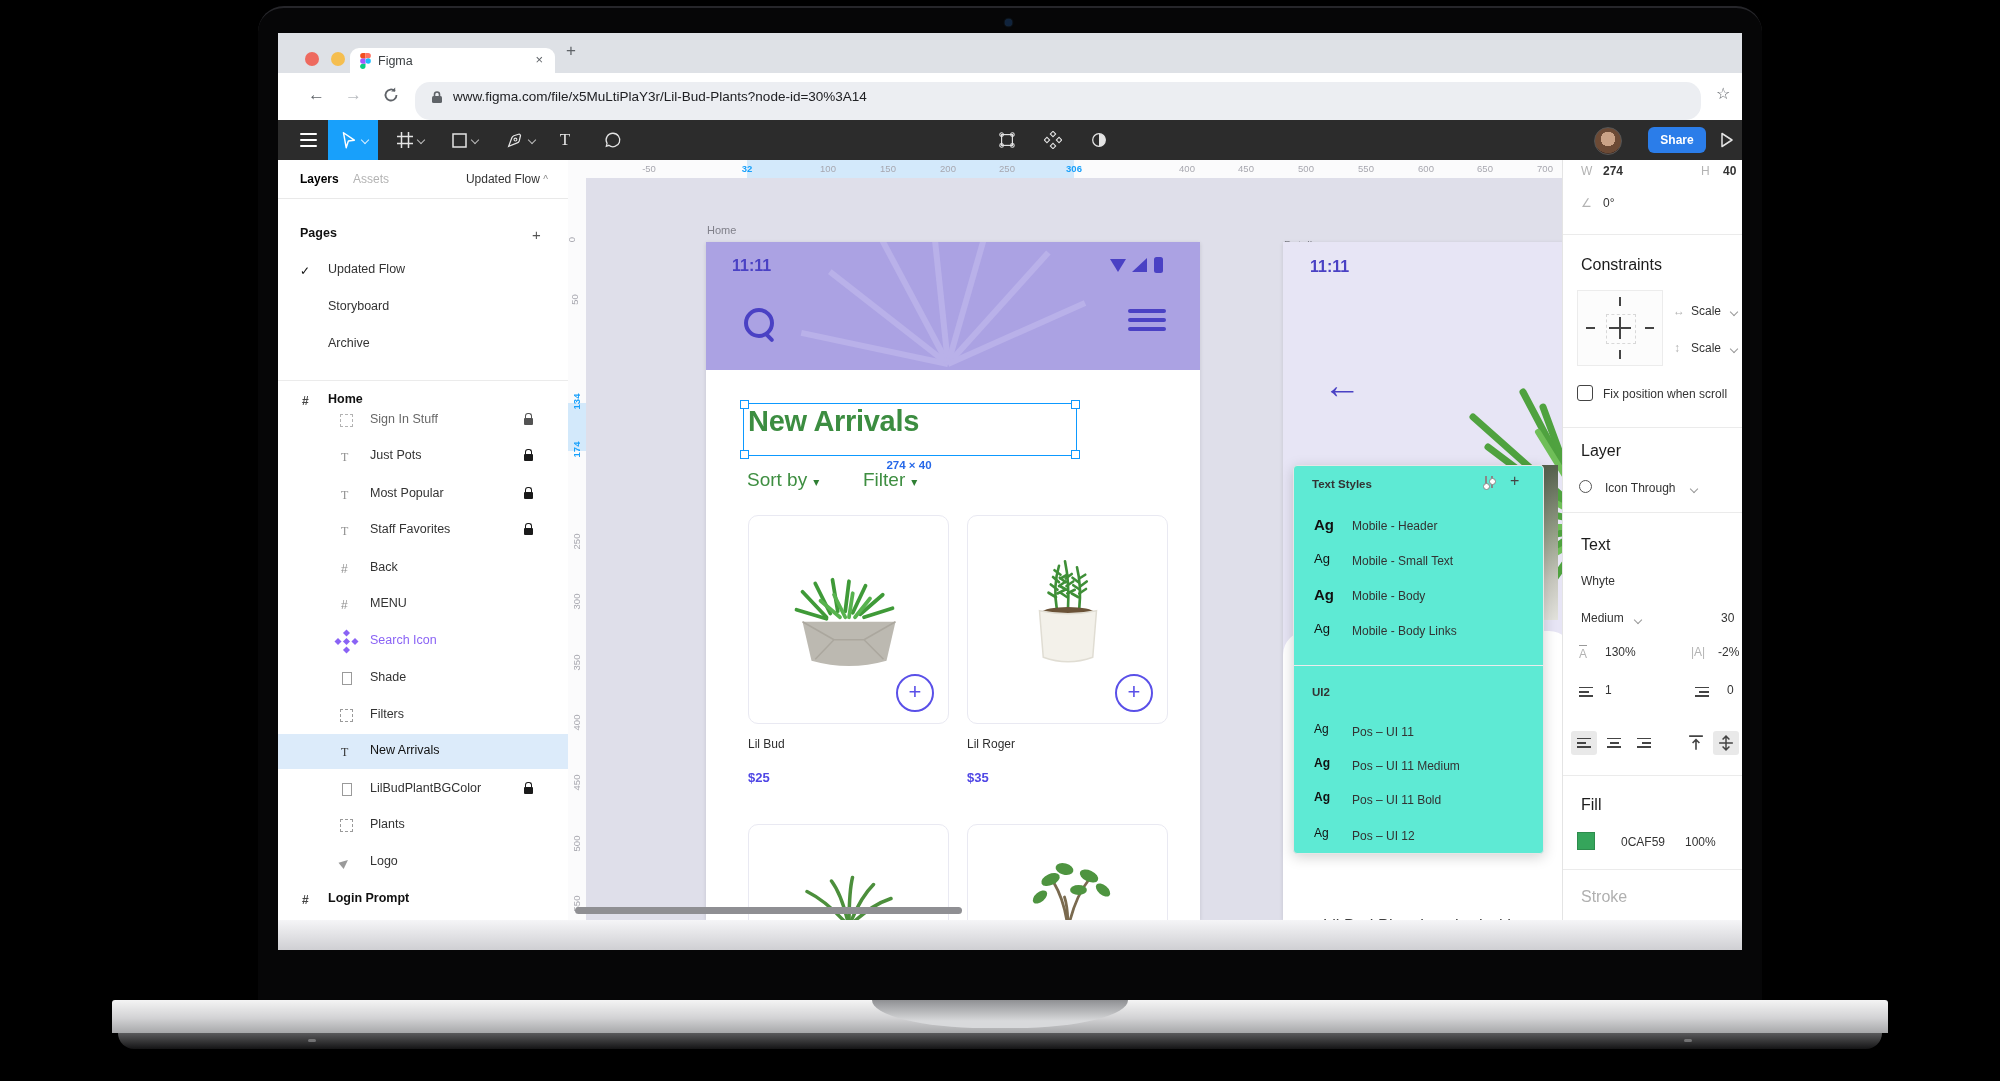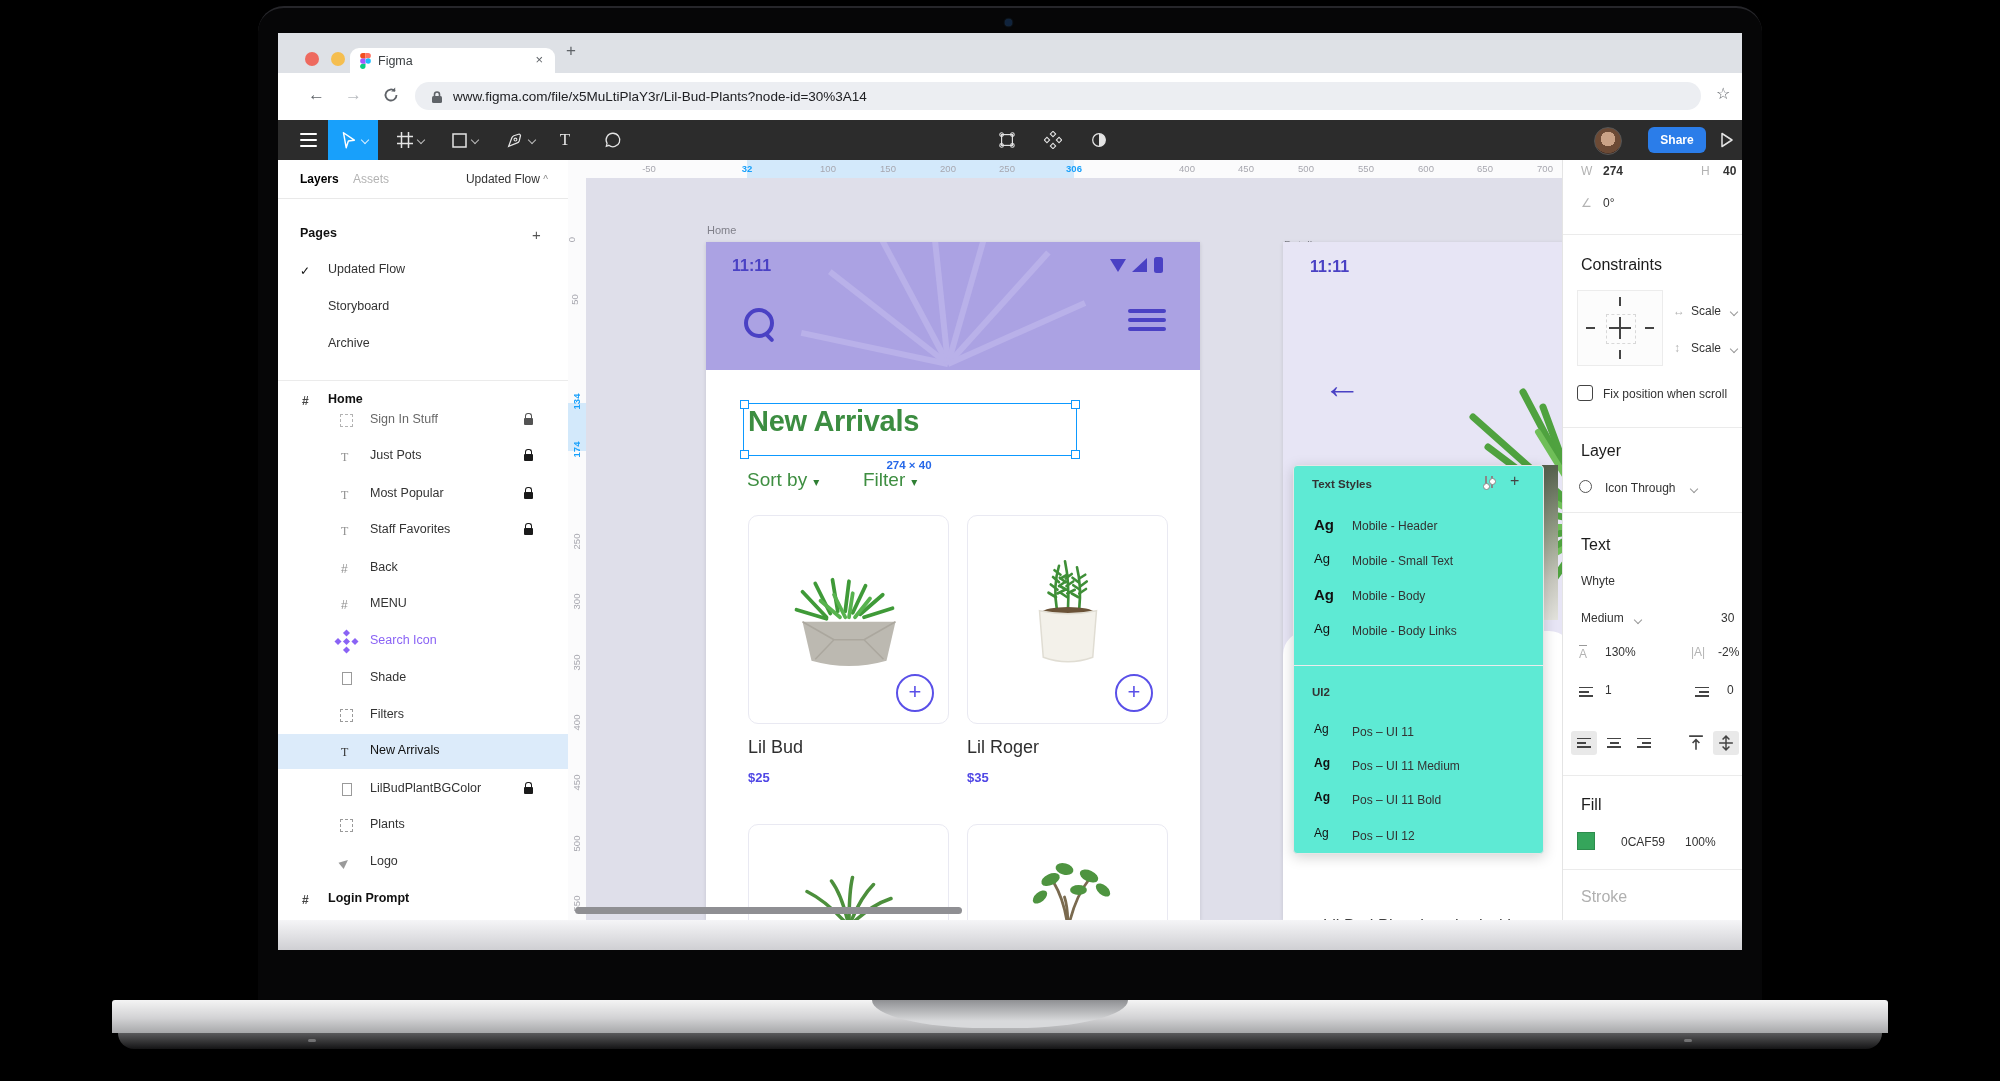--- a/index.html
+++ b/index.html
@@ -27,21 +27,21 @@
 
   
   .tabbar{position:absolute;left:0;top:0;width:1464px;height:40px;background:#dee1e6;}
   .light{position:absolute;top:19px;width:14px;height:14px;border-radius:50%;}
   .tab{position:absolute;left:72px;top:15px;width:205px;height:25px;background:#fff;border-radius:9px 9px 0 0;}
   .tab-title{position:absolute;left:28px;top:6px;font-size:12.5px;color:#3c4043;}
   .tab-close{position:absolute;right:12px;top:4px;font-size:13px;color:#5f6368;cursor:default;}
   .newtab{position:absolute;left:288px;top:8px;font-size:17px;color:#5f6368;}
   .urlrow{position:absolute;left:0;top:40px;width:1464px;height:47px;background:#fff;}
   .navbtn{position:absolute;top:12px;font-size:17px;color:#5f6368;}
-  .urlpill{position:absolute;left:137px;top:9px;width:1286px;height:28px;background:#eceef2;border-radius:15px;}
+  .urlpill{position:absolute;left:137px;top:9px;width:1286px;height:38px;background:#eceef2;border-radius:15px;}
   .urltext{position:absolute;left:38px;top:7px;font-size:13.5px;color:#202124;}
   .star{position:absolute;left:1438px;top:11px;font-size:16px;color:#5f6368;}
 
   
   .figbar{position:absolute;left:0;top:87px;width:1464px;height:40px;background:#2c2c2c;}
   .toolbtn{position:absolute;top:0;height:40px;display:flex;align-items:center;justify-content:center;}
   .toolbtn.sel{background:#18a0fb;}
   .ham i{display:block;width:17px;height:2px;background:#fff;margin:2px 0;border-radius:1px;}
   .chev{display:inline-block;width:5px;height:5px;border-right:1.4px solid #bbb;border-bottom:1.4px solid #bbb;
         transform:rotate(45deg);vertical-align:middle;}
@@ -104,21 +104,21 @@
   .hamb i{display:block;width:38px;height:4.5px;background:#4a41c4;border-radius:2px;margin:4.5px 0;}
   .selbox{position:absolute;left:37px;top:161px;width:332px;height:51px;border:1.5px solid #0d99ff;}
   .handle{position:absolute;width:7px;height:7px;background:#fff;border:1.5px solid #0d99ff;}
   .na-title{position:absolute;left:42px;top:163px;font-size:29px;font-weight:600;color:#3c8d41;letter-spacing:-.3px;}
   .sizelabel{position:absolute;left:203px;top:217px;transform:translateX(-50%);font-size:11.5px;color:#2668e8;font-weight:600;}
   .greenctl{position:absolute;top:227px;font-size:19px;color:#3e8e41;font-weight:500;}
   .greenctl .gchev{font-size:12px;color:#2f7f33;margin-left:6px;}
   .pcard{position:absolute;width:199px;height:207px;background:#fff;border:1.5px solid #e9e9f2;border-radius:10px;}
   .plus{position:absolute;width:34px;height:34px;border:2px solid #5a50e8;border-radius:50%;background:#fff;
         color:#5a50e8;font-size:22px;line-height:31px;text-align:center;}
-  .pname{position:absolute;font-size:18px;color:#2f2f2f;text-align:right;}
+  .pname{position:absolute;font-size:12px;color:#2f2f2f;text-align:right;}
   .pprice{position:absolute;font-size:13px;font-weight:700;color:#4f46e5;}
 
   
   .detailframe{position:absolute;left:697px;top:64px;width:290px;height:678px;background:#e7e5f5;
                box-shadow:0 1px 4px rgba(0,0,0,.12);overflow:hidden;}
   .backarrow{position:absolute;left:40px;top:122px;font-size:38px;color:#4a41c4;font-weight:700;}
   .df-card{position:absolute;left:0;top:389px;width:290px;height:289px;background:#fff;border-radius:24px 24px 0 0;}
   .desc{position:absolute;font-size:16.5px;color:#3f3f3f;}
 
   

